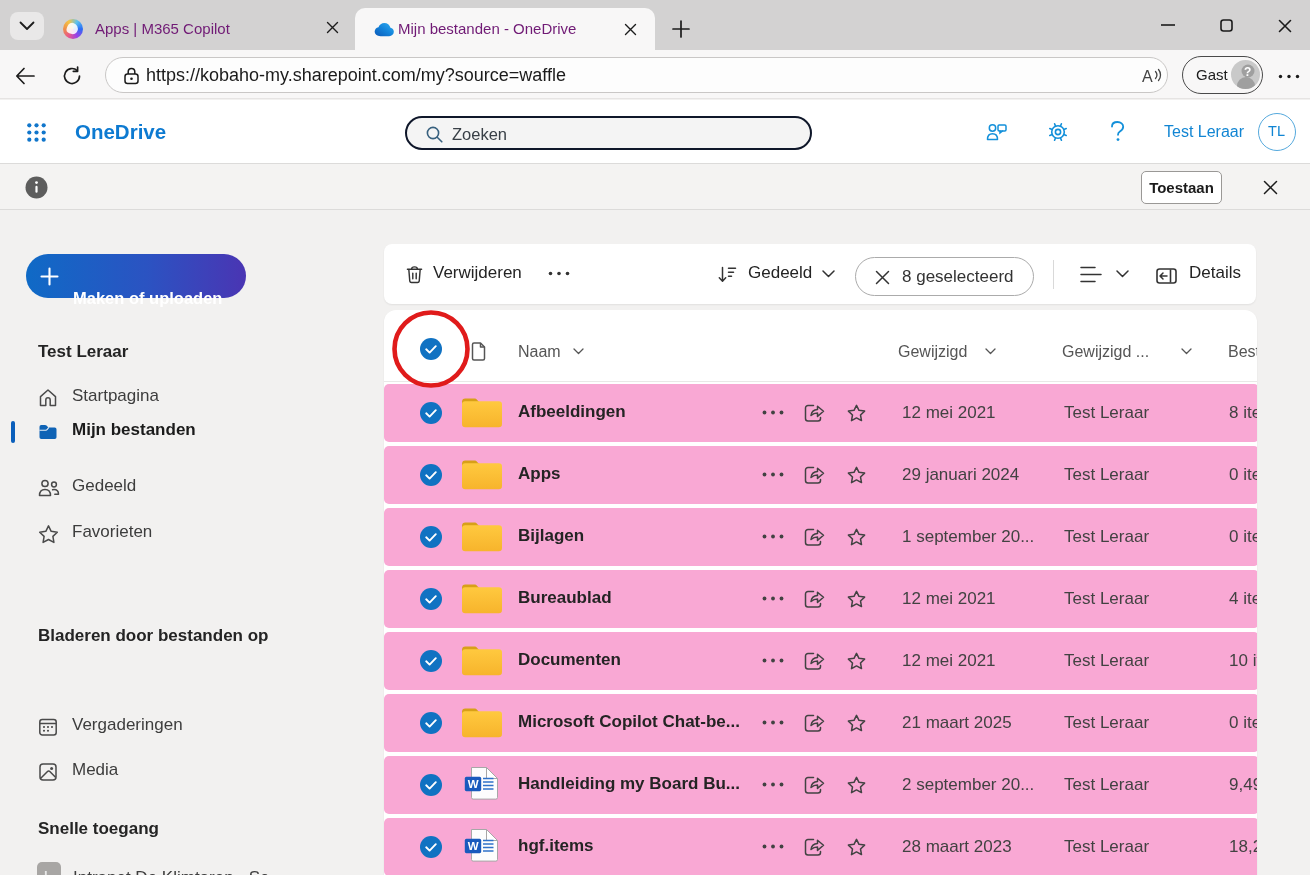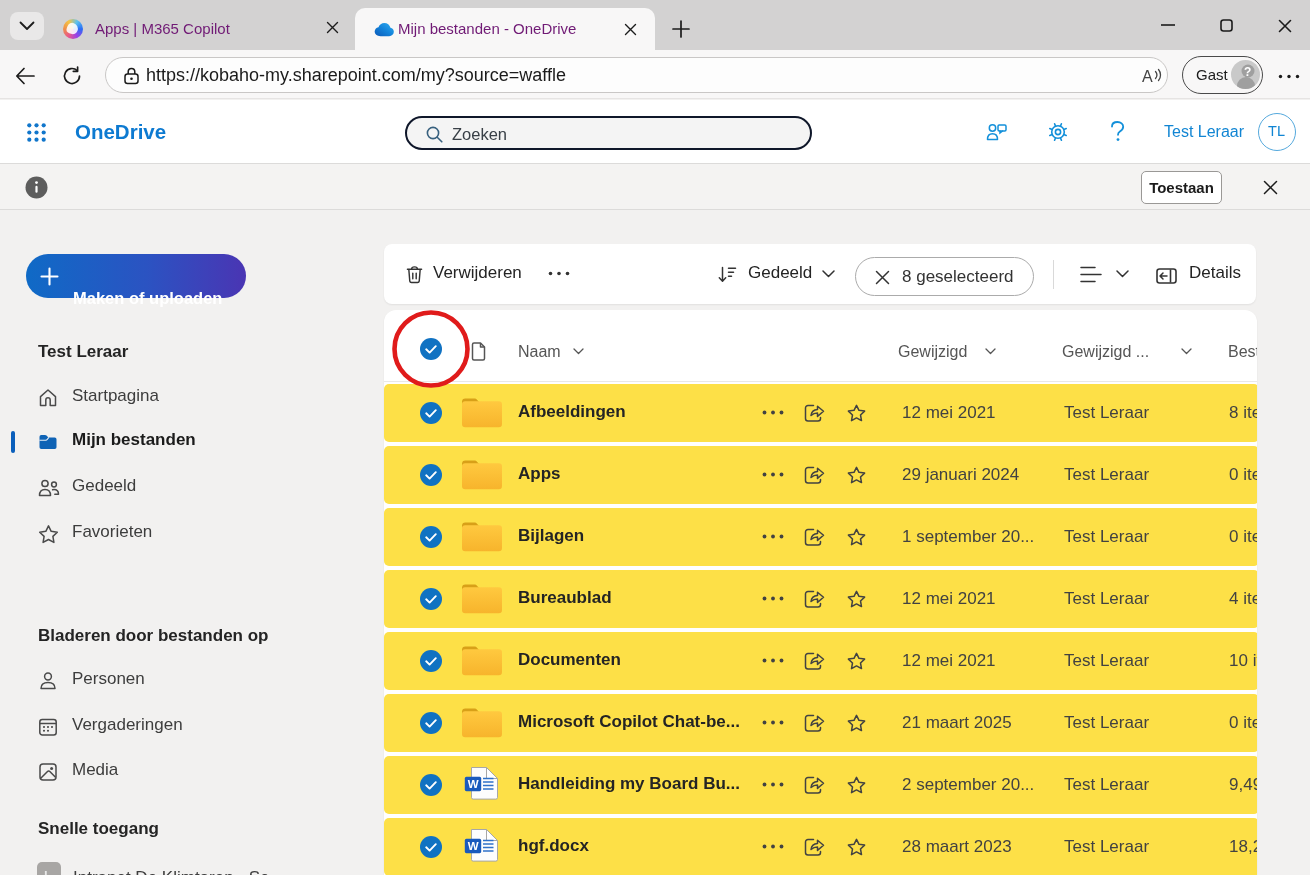--- a/index.html
+++ b/index.html
@@ -38,21 +38,21 @@
   .navitem .lbl { position:absolute; left:72px; top:11px; font-size:17px; color:#3d3d3d; white-space:nowrap; }
   .navitem.sel .lbl { font-weight:bold; color:#1b1b1b; }
   #selbar { position:absolute; left:11px; top:12px; width:4px; height:22px; border-radius:2px; background:#0b5fbb; }
 
   
   #toolbar { position:absolute; left:384px; top:244px; width:872px; height:60px; background:#fff; border-radius:8px; box-shadow:0 1px 2px rgba(0,0,0,0.07); }
   .tbtext { position:absolute; top:19px; font-size:17px; color:#242424; white-space:nowrap; }
   #selpill { position:absolute; left:471px; top:13px; width:179px; height:39px; border:1px solid #ababab; border-radius:20px; }
   #listcard { position:absolute; left:384px; top:310px; width:873px; height:565px; background:#fff; border-radius:12px 12px 0 0; box-shadow:0 1px 2px rgba(0,0,0,0.07); overflow:hidden; }
   .hdrtext { position:absolute; top:0; font-size:16px; color:#555; white-space:nowrap; }
-  .row { position:absolute; left:0; width:875px; height:58px; background:#fde047; border-radius:5px; }
+  .row { position:absolute; left:0; width:875px; height:58px; background:#f9a8d4; border-radius:5px; }
   .rowname { position:absolute; left:134px; top:18px; font-size:17px; font-weight:bold; color:#242424; white-space:nowrap; }
   .rowdate { position:absolute; left:518px; top:19px; font-size:17px; color:#424242; white-space:nowrap; }
   .rowby   { position:absolute; left:680px; top:19px; font-size:17px; color:#424242; white-space:nowrap; }
   .rowsize { position:absolute; left:845px; top:19px; font-size:17px; color:#424242; white-space:nowrap; }
   .chk { position:absolute; left:36px; top:18px; width:22px; height:22px; }
   .fico { position:absolute; left:78px; top:14px; }
 </style>
 </head>
 <body>
 
@@ -213,21 +213,21 @@
     <span>Maken of uploaden</span>
   </div>
   <div class="navhead" style="top:132px">Test Leraar</div>
 
   <div class="navitem" style="top:165px">
     <svg class="ico" width="20" height="20" viewBox="0 0 20 20">
         <path d="M2.5 8.6 L10 2 L17.5 8.6 L17.5 17.5 L12.2 17.5 L12.2 12 A2.2 2.2 0 0 0 7.8 12 L7.8 17.5 L2.5 17.5 Z" fill="none" stroke="#4a4a4a" stroke-width="1.5" stroke-linejoin="round"></path>
       </svg>
     <div class="lbl">Startpagina</div>
   </div>
-  <div class="navitem sel" style="top:209px">
+  <div class="navitem sel" style="top:199px">
     <div id="selbar"></div>
     <svg class="ico" width="20" height="20" viewBox="0 0 20 20">
         <path d="M1.5 4.8 A1.8 1.8 0 0 1 3.3 3 L7 3 C7.6 3 8.1 3.2 8.5 3.6 L9.9 5 C10.1 5.2 10.4 5.4 10.8 5.4 L16.7 5.4 A1.8 1.8 0 0 1 18.5 7.2 L18.5 15.2 A1.8 1.8 0 0 1 16.7 17 L3.3 17 A1.8 1.8 0 0 1 1.5 15.2 Z" fill="#0f63b5"></path>
         <path d="M1.5 8 L8 8 L9.5 6.2 L10.5 5.2 C10.1 5.4 9.9 5.2 9.9 5 L8.5 3.6" fill="none" stroke="#0f63b5" stroke-width="0"></path>
         <path d="M1.5 8.2 C3.5 8.2 6.5 8.2 7.6 8.2 C8.6 8.2 9 7.8 9.4 7.2 L10.8 5.4" fill="none" stroke="#ffffff" stroke-width="1.1" opacity="0.9"></path>
       </svg>
     <div class="lbl">Mijn bestanden</div>
   </div>
   <div class="navitem" style="top:255px">
     <svg class="ico" width="22" height="20" viewBox="0 0 22 20">
@@ -242,29 +242,20 @@
   </div>
   <div class="navitem" style="top:301px">
     <svg class="ico" width="21" height="20" viewBox="0 0 21 20">
         <path d="M10.5 1.8 L13.2 7.3 L19.3 8.2 L14.9 12.4 L15.9 18.4 L10.5 15.5 L5.1 18.4 L6.1 12.4 L1.7 8.2 L7.8 7.3 Z" fill="none" stroke="#4a4a4a" stroke-width="1.5" stroke-linejoin="round"></path>
       </svg>
     <div class="lbl">Favorieten</div>
   </div>
 
   <div class="navhead" style="top:416px">Bladeren door bestanden op</div>
 
-  <div class="navitem" style="top:448px">
-    <svg class="ico" width="20" height="20" viewBox="0 0 20 20">
-        <g fill="none" stroke="#4a4a4a" stroke-width="1.5">
-          <circle cx="10" cy="5.5" r="3.4"></circle>
-          <path d="M3 17.5 C3 13.6 6 11.6 10 11.6 C14 11.6 17 13.6 17 17.5 Z" stroke-linejoin="round"></path>
-        </g>
-      </svg>
-    <div class="lbl">Personen</div>
-  </div>
   <div class="navitem" style="top:494px">
     <svg class="ico" width="20" height="20" viewBox="0 0 20 20">
         <rect x="1.8" y="2.5" width="16.4" height="15.5" rx="2.5" fill="none" stroke="#4a4a4a" stroke-width="1.5"></rect>
         <path d="M2 6.5 L18 6.5" stroke="#4a4a4a" stroke-width="1.5"></path>
         <g fill="#4a4a4a">
           <circle cx="6" cy="10" r="1.05"></circle>
           <circle cx="10" cy="10" r="1.05"></circle>
           <circle cx="14" cy="10" r="1.05"></circle>
           <circle cx="6" cy="13.8" r="1.05"></circle>
           <circle cx="10" cy="13.8" r="1.05"></circle>
@@ -596,21 +587,21 @@
       </svg>
 <svg class="fico" style="left:80px;top:9px" width="36" height="36" viewBox="0 0 36 36">
 <path d="M7.5 2.5 L22.5 2.5 L33.5 13.5 L33.5 32.5 A1.6 1.6 0 0 1 31.9 34.1 L9.1 34.1 A1.6 1.6 0 0 1 7.5 32.5 Z" fill="#fdfdfd" stroke="#a7a7a7" stroke-width="1"></path>
 <path d="M22.5 2.5 L22.5 13.5 L33.5 13.5 Z" fill="#ffffff" stroke="#a7a7a7" stroke-width="1" stroke-linejoin="round"></path>
 <g stroke="#2f71c9" stroke-width="1.6">
           <path d="M19 13.5 L29.5 13.5 M19 17 L29.5 17 M19 20.5 L29.5 20.5 M19 24 L29.5 24"></path>
         </g>
 <rect x="0.8" y="11.8" width="16.4" height="14.4" rx="1.6" fill="#195abd"></rect>
 <text x="3.7" y="23.2" font-family="Liberation Sans" font-size="11.5" font-weight="bold" fill="#fff">W</text>
 </svg>
-<div class="rowname">hgf.docx</div>
+<div class="rowname">hgf.items</div>
 <svg class="abs" style="left:378px;top:26px" width="22" height="5" viewBox="0 0 22 5">
         <circle cx="2.5" cy="2.5" r="1.9" fill="#424242"></circle>
         <circle cx="11" cy="2.5" r="1.9" fill="#424242"></circle>
         <circle cx="19.5" cy="2.5" r="1.9" fill="#424242"></circle>
       </svg>
 <svg class="abs" style="left:420px;top:20px" width="21" height="19" viewBox="0 0 21 19">
         <path d="M9.5 1.5 L4 1.5 A2.5 2.5 0 0 0 1.5 4 L1.5 14.5 A2.5 2.5 0 0 0 4 17 L14 17 A2.5 2.5 0 0 0 16.5 14.5 L16.5 13.5" fill="none" stroke="#424242" stroke-width="1.5" stroke-linecap="round"></path>
         <path d="M7 11.5 C7.5 8 10 5.8 13.5 5.6 L13.5 2.2 L19.5 7.3 L13.5 12.4 L13.5 9 C11 9 8.8 9.8 7 11.5 Z" fill="none" stroke="#424242" stroke-width="1.5" stroke-linejoin="round"></path>
       </svg>
 <svg class="abs" style="left:463px;top:20px" width="19" height="18" viewBox="0 0 19 18">

